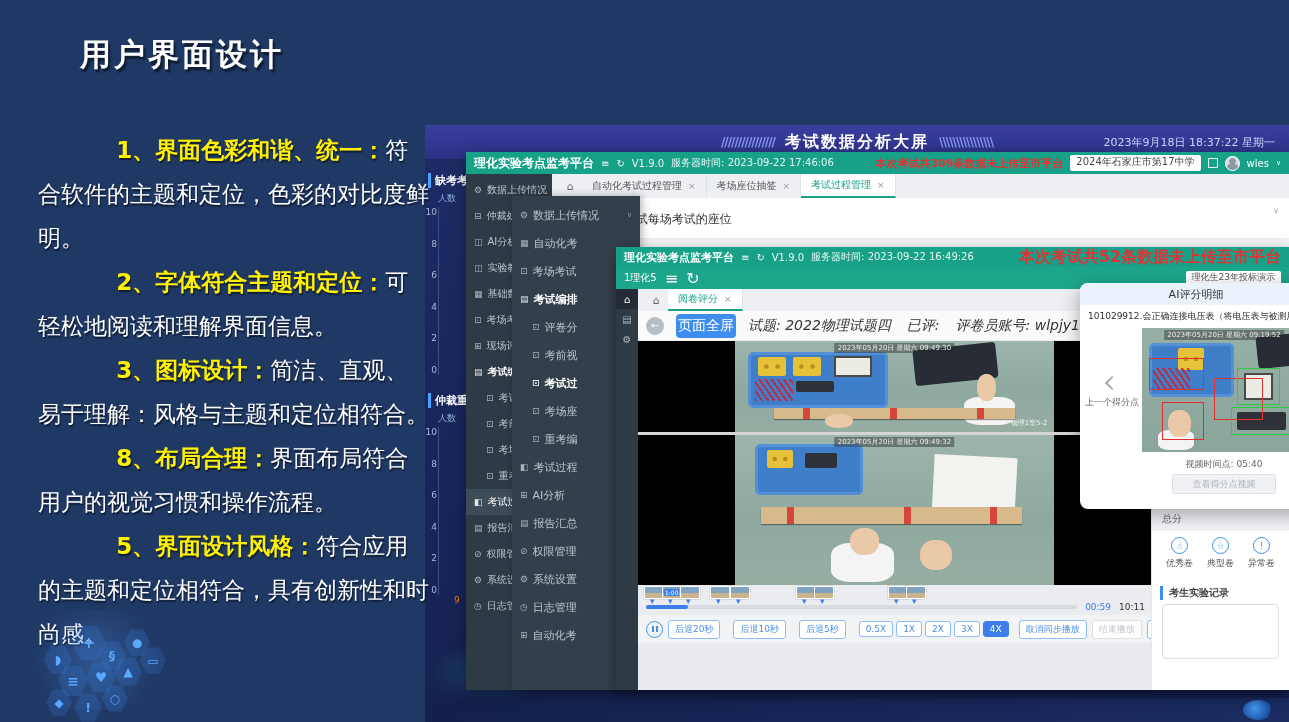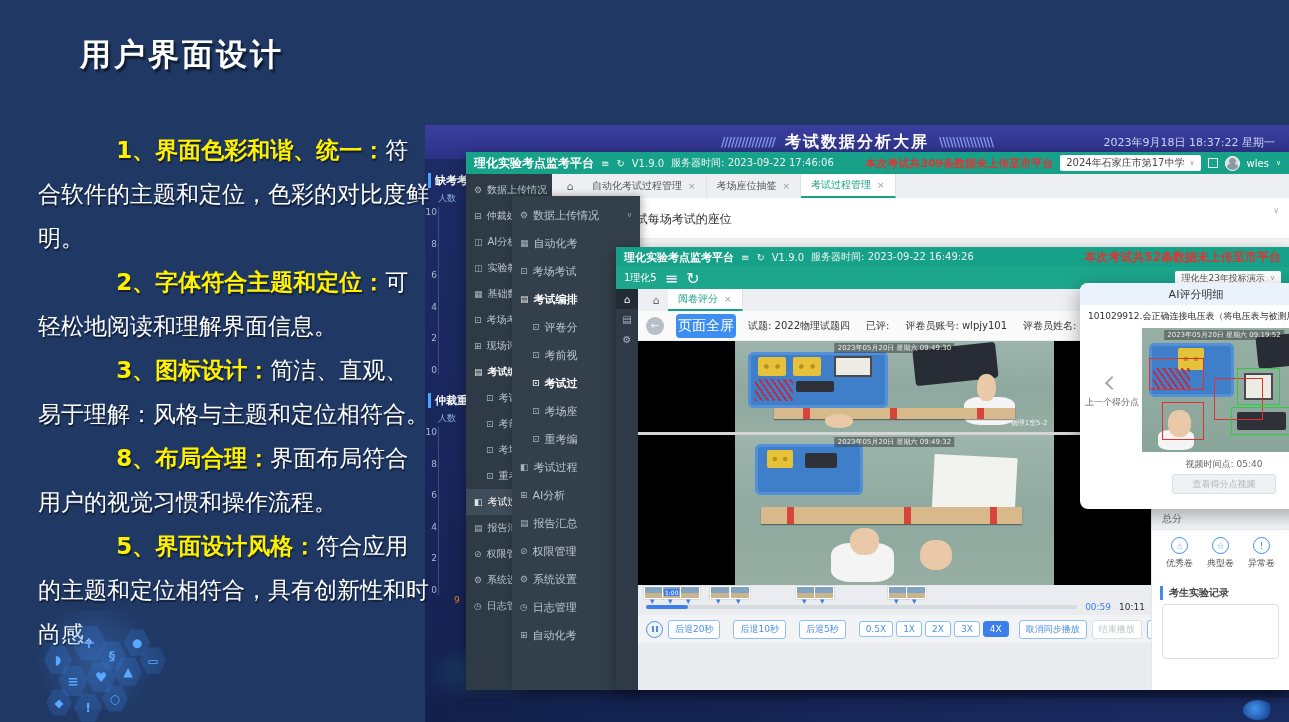--- a/index.html
+++ b/index.html
@@ -65,21 +65,21 @@
   .snav .it.bold { color:#fff; font-weight:bold; }
   .snav .it.active { background:#3E4B59; color:#fff; }
   .snav .chev { margin-left:auto; margin-right:8px; font-size:7px; opacity:.7; }
 
   
   .winA { position:absolute; left:466px; top:152px; width:823px; height:538px; z-index:3; }
   .winA .ghdr { height:22px; font-size:10px; }
   .winA .apptitle { font-size:12px; }
   .winA .alert { font-size:11px; }
   .selbox { background:#fff; color:#444; font-size:10px; height:16px; display:flex; align-items:center;
-            gap:5px; padding:0 6px; border-radius:2px; white-space:nowrap; }
+            gap:5px; padding:0 6px; border-radius:2px; white-space:nowrap;flex-direction:column; }
   .selbox .chev { color:#999; font-size:7px; }
   .expand-ic { width:10px; height:10px; border:1.5px solid #fff; opacity:.9; }
   .avatar { width:15px; height:15px; border-radius:50%; border:1px solid #fff;
             background:radial-gradient(circle at 50% 32%, #8d9aa5 3px, transparent 3.5px),
                        radial-gradient(circle at 50% 95%, #8d9aa5 6px, transparent 6.5px), #d9dee2; }
   .uname { font-size:10px; }
   .winA-body { display:flex; height:516px; }
   .sidebarA { width:86px; background:#2E3A45; padding-top:3px; flex:none; }
   .winA-main { flex:1; background:#F4F5F7; display:flex; flex-direction:column; overflow:hidden; }
   .winA .tabbar { height:24px; }
@@ -89,37 +89,37 @@
 
   
   .sidebarM { position:absolute; left:512px; top:196px; width:128px; height:494px; z-index:4;
               background:#333F4B; padding-top:5px; box-shadow:2px 0 8px rgba(0,0,0,.3); }
   .sidebarM .it { height:28px; font-size:11px; }
 
   
   .winB { position:absolute; left:616px; top:247px; width:673px; height:443px; z-index:5; }
   .winB .ghdr { height:20px; font-size:9px; }
   .winB .apptitle { font-size:11px; }
-  .winB .alert { font-size:12px; }
+  .winB .alert { font-size:16px; }
   .subbar { height:22px; background:#1CA68C; display:flex; align-items:center; gap:8px; padding:0 8px; color:#fff; }
   .subbar .subtitle { font-size:10px; white-space:nowrap; }
   .subbar .selbox { height:15px; font-size:9px; margin-left:auto; color:#555; }
   .winB-body { display:flex; height:401px; }
   .railB { width:22px; background:#2E3A45; flex:none; display:flex; flex-direction:column; align-items:center; }
   .railB .ric { width:100%; height:20px; display:flex; align-items:center; justify-content:center;
                 color:#aab4bd; font-size:10px; }
   .railB .ric.boxed { background:#232C34; color:#fff; }
   .winB-main { width:513px; flex:none; display:flex; flex-direction:column; background:#fff; overflow:hidden; }
   .winB .tabbar { height:22px; }
   .toolbarB { height:30px; background:#FAFAFA; border-bottom:1px solid #eee; display:flex; align-items:center;
               gap:12px; padding:0 8px; overflow:hidden; flex:none; }
   .backbtn { width:18px; height:18px; border-radius:50%; background:#B8BEC6; color:#fff; font-size:10px;
              display:flex; align-items:center; justify-content:center; flex:none; }
   .bluebtn { background:#3D8EF0; color:#fff; font-size:14px; padding:3px 2px; border-radius:4px; white-space:nowrap; }
-  .tinfo { font-size:10px; color:#333; white-space:nowrap; }
+  .tinfo { font-size:14px; color:#333; white-space:nowrap;font-style:italic; }
   .videoF { position:relative; background:#000; flex:none; display:flex; justify-content:center; border-bottom:3px solid #d5d5d5; }
   .v1 { height:94px; } .v2 { height:150px; border-bottom:none; }
   .scene { position:relative; height:100%; width:62%; overflow:hidden;
            background:linear-gradient(180deg,#9db5ac 0%, #8fa9a0 55%, #96ada2 100%); }
   .ts { position:absolute; top:2px; left:50%; transform:translateX(-50%); font-size:7px; color:#eee;
         background:rgba(40,40,40,.45); padding:0 3px; white-space:nowrap; z-index:3; }
   .wm { position:absolute; right:6px; bottom:4px; font-size:7px; color:rgba(255,255,255,.85); z-index:3; }
   .tray { position:absolute; background:#3f7ec9; border-radius:6px; box-shadow:inset 0 0 0 3px #5490d8; }
   .blk { position:absolute; background:#e6c23a; border-radius:2px;
          background-image:radial-gradient(circle at 30% 50%, #b98f1f 2px, transparent 2.5px),

